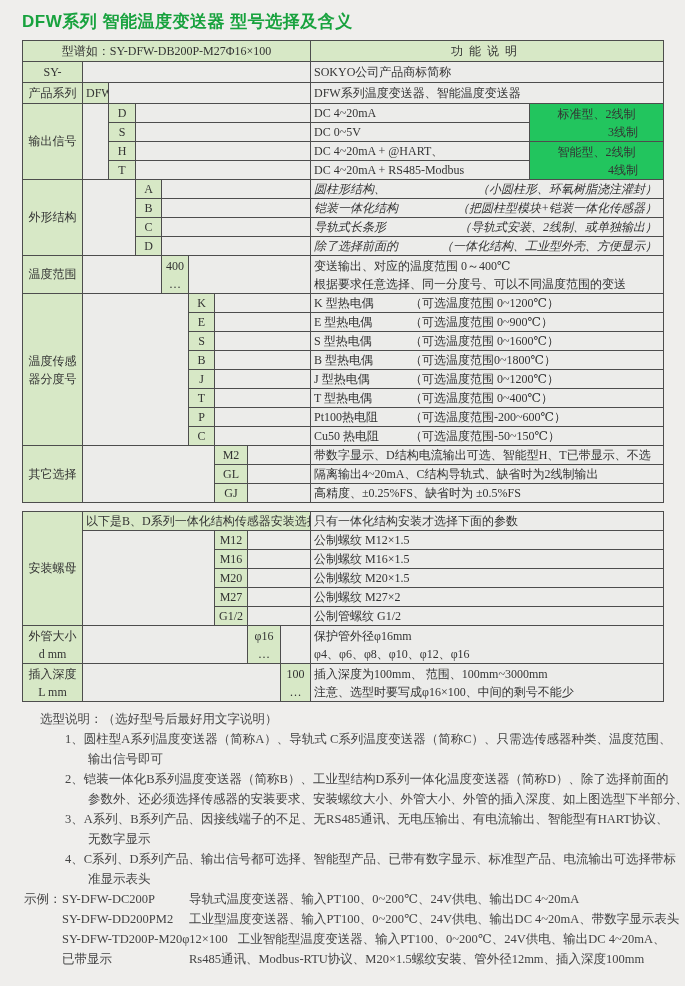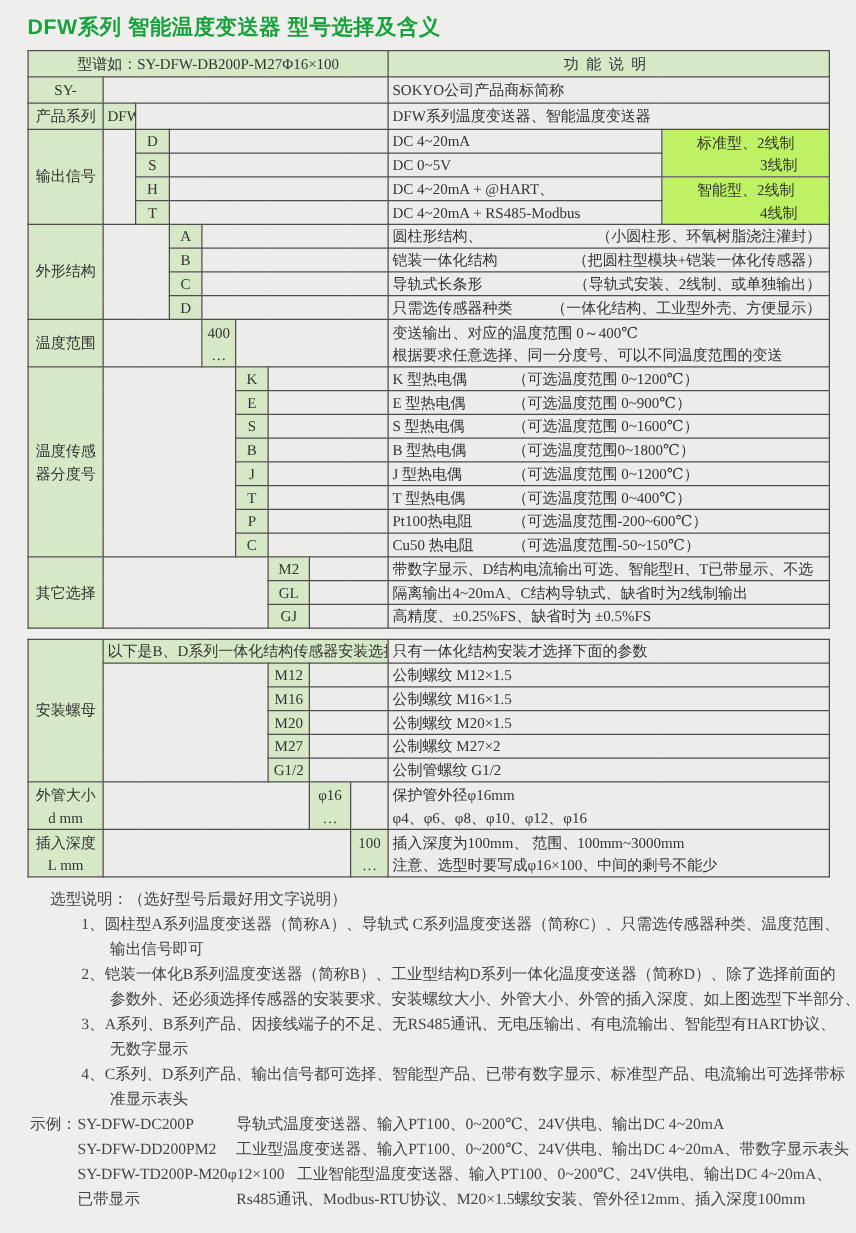--- a/index.html
+++ b/index.html
@@ -28,25 +28,25 @@
   }
   tr.h21 { height: 21px; }
   tr.h19 { height: 19px; }
   tr.h38 { height: 38px; }
   td.g { background: #d7e8c6; }
   td.e { background: #ececea; }
   td.c { text-align: center; }
   td.r { text-align: right; padding-right: 5px; }
   td.d { padding-left: 7px; background: #ececea; }
   td.fn { padding-right: 150px; letter-spacing: 6px; }
-  td.nt { background: #bef264; padding: 0 2px; }
+  td.nt { background: #22c55e; padding: 0 2px; }
   .nl1 { text-align: center; line-height: 18px; }
   .nl2 { text-align: right; padding-right: 22px; line-height: 18px; }
   .fx { display: flex; }
-  .fx.between { justify-content: space-between; padding-right: 3px; }
+  .fx.between { justify-content: space-between; padding-right: 3px; font-style: italic; }
   .sm { min-width: 96px; display: inline-block; }
   .two > div { line-height: 18px; }
   .gap { height: 8px; }
   .notes { padding: 7px 0 0 0; font-size: 12.5px; color: #444; }
   .notes .ln { line-height: 20px; white-space: nowrap; }
   .nh { padding-left: 18px; }
   .ni-l1 { padding-left: 43px; }
   .ni-l2 { padding-left: 66px; }
   .exrow { display: flex; line-height: 20px; white-space: nowrap; }
   .exlab { width: 40px; padding-left: 2px; flex: none; font-family: Liberation Serif, serif; }
@@ -153,21 +153,21 @@
             <span>导轨式长条形</span>
             <span>（导轨式安装、2线制、或单独输出）</span>
           </div>
         </td>
       </tr>
       <tr class="h19">
         <td class="g c">D</td>
         <td class="e" colspan="5"></td>
         <td class="d" colspan="2">
           <div class="fx between">
-            <span>只需选传感器种类</span>
+            <span>除了选择前面的</span>
             <span>（一体化结构、工业型外壳、方便显示）</span>
           </div>
         </td>
       </tr>
 
       <tr class="h38">
         <td class="g c">温度范围</td>
         <td class="e" colspan="3"></td>
         <td class="g c two">
           <div>400</div>

